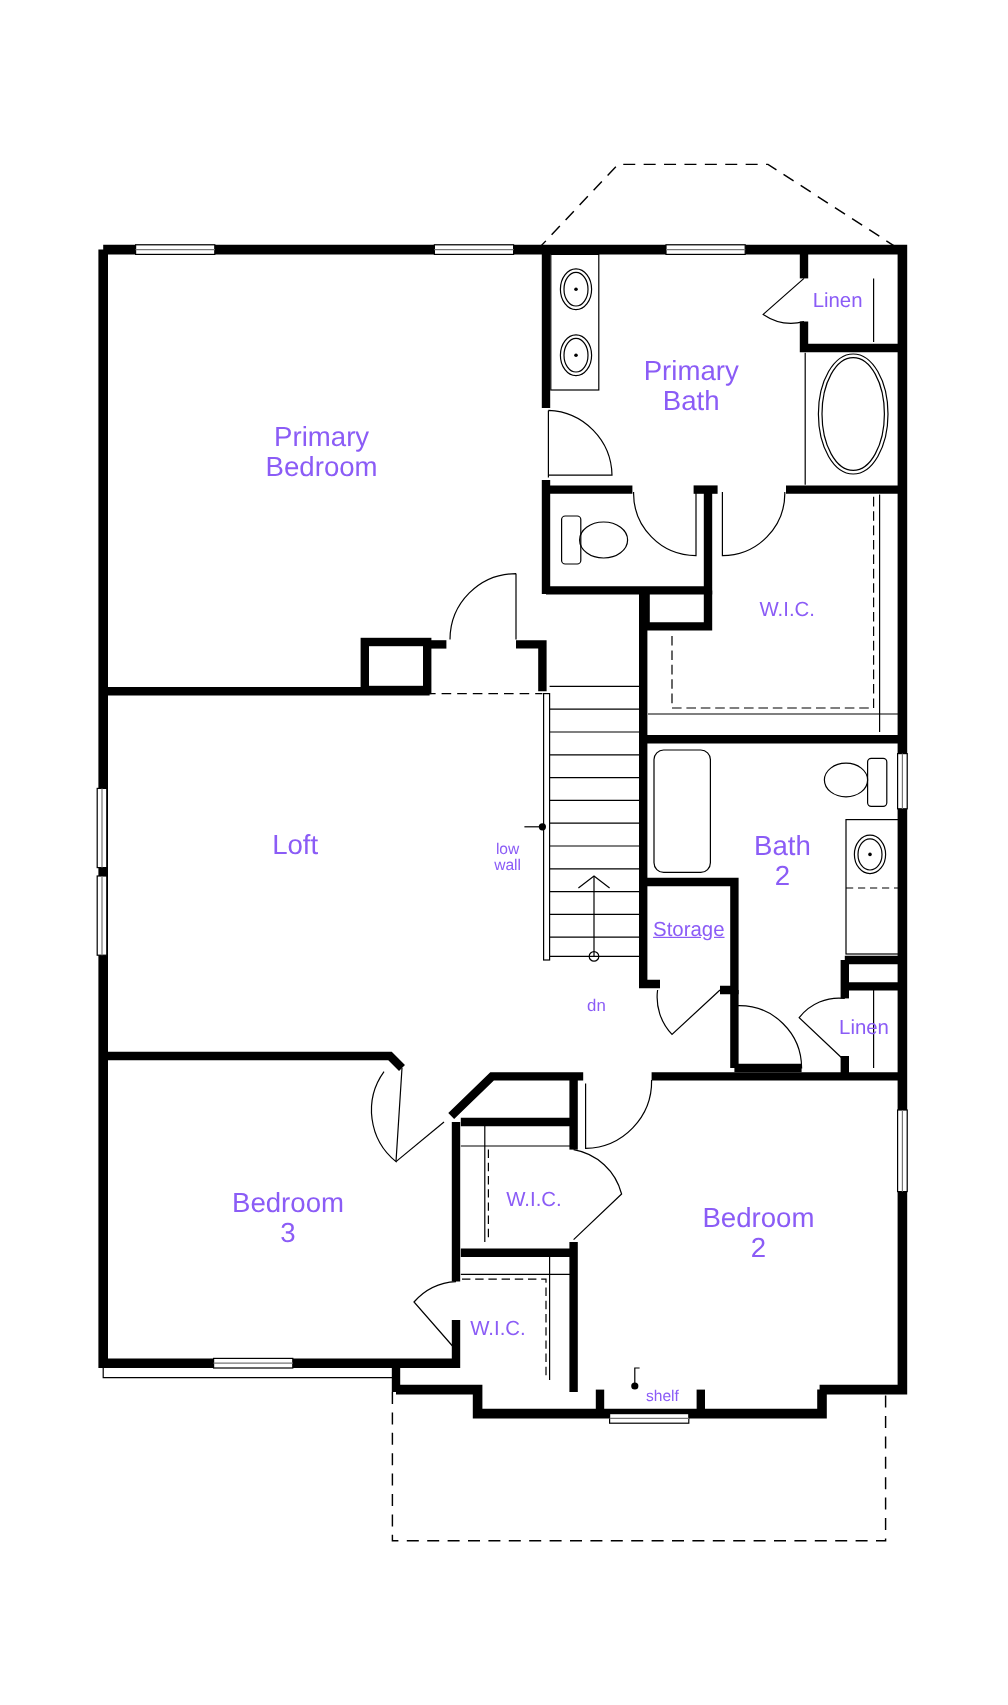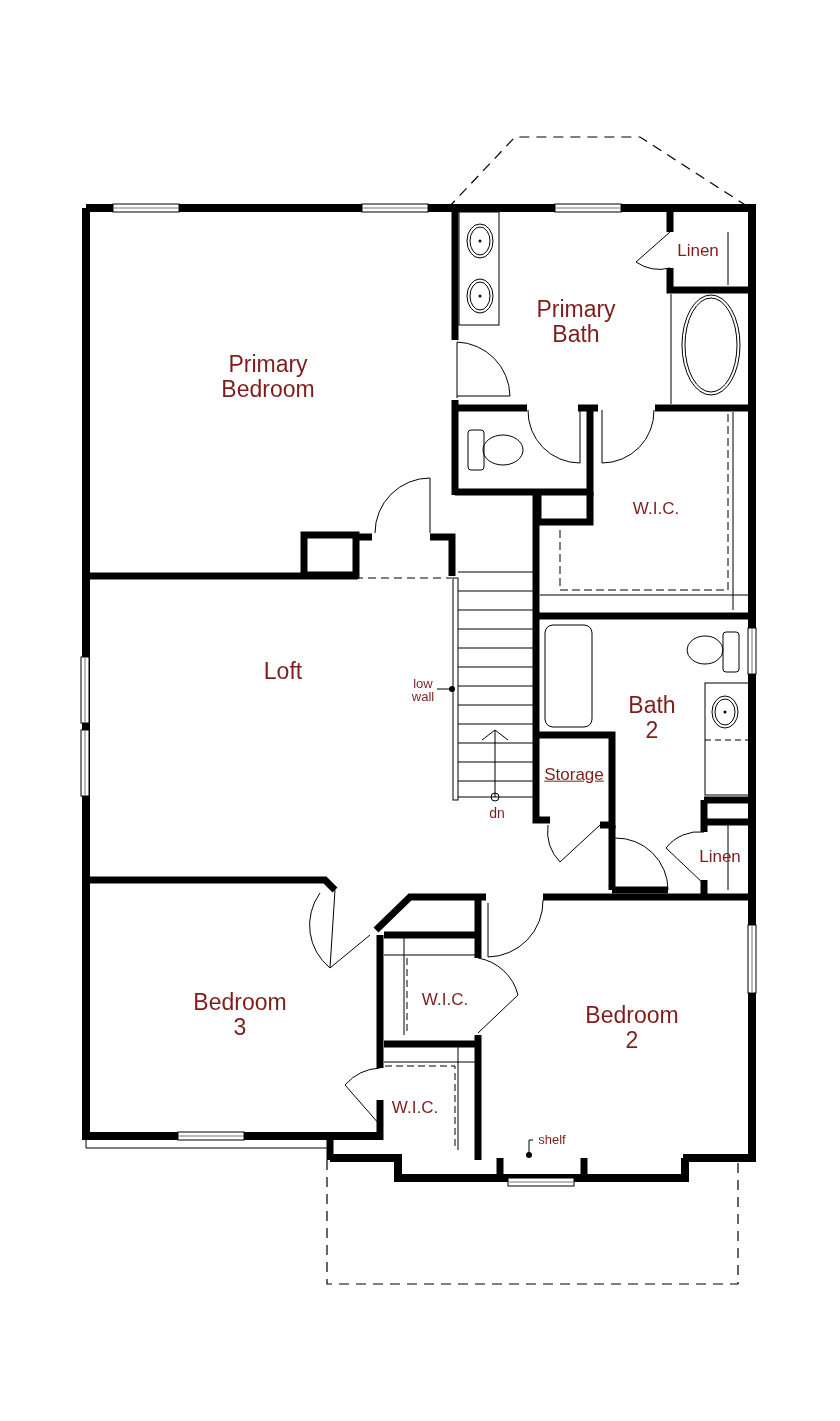--- a/index.html
+++ b/index.html
@@ -1,21 +1,21 @@
 <!DOCTYPE html>
 <html><head>
 <meta charset="utf-8">
 <style>
   html, body { margin:0; padding:0; background:#ffffff; }
   body { width:840px; height:1421px; position:relative; overflow:hidden; font-family:"Liberation Sans", sans-serif; }
   #plan { position:absolute; left:0; top:0; width:840px; height:1421px; }
-  .lbl { position:absolute; text-align:center; color:#7f1d1d; line-height:1.1; white-space:pre-line; transform:translate(-50%,-50%); }
+  .lbl { position:absolute; text-align:center; color:#8b5cf6; line-height:1.1; white-space:pre-line; transform:translate(-50%,-50%); }
   .room-lg { font-size:23px; }
   .room-md { font-size:17px; }
-  .room-sm { font-size:14px; }
+  .room-sm { font-size:14px;margin-top:24px; }
 </style>
 </head>
 <body>
 
 <svg id="plan" viewBox="0 0 840 1421" xmlns="http://www.w3.org/2000/svg">
 
   <g fill="none" stroke="#000" stroke-width="1.2" stroke-dasharray="10,7">
     <polyline points="448,208 515,137 640,137 750,208"></polyline>
     <polyline points="327,1160 327,1284 738,1284 738,1160"></polyline>
   </g>
@@ -182,21 +182,21 @@
   </g>
   <polyline points="529,1155 529,1140 533,1140" fill="none" stroke="#000" stroke-width="1"></polyline>
 </svg>
 
 <div class="lbl room-lg" style="left:268px;top:377px;">Primary
 Bedroom</div>
 <div class="lbl room-lg" style="left:576px;top:322px;">Primary
 Bath</div>
 <div class="lbl room-md" style="left:698px;top:251px;">Linen</div>
 <div class="lbl room-md" style="left:656px;top:509px;">W.I.C.</div>
-<div class="lbl room-lg" style="left:246px;top:672px;margin-left:37px;">Loft</div>
+<div class="lbl room-lg" style="left:246px;top:704px;">Loft</div>
 <div class="lbl room-lg" style="left:652px;top:718px;">Bath
 2</div>
 <div class="lbl room-md" style="left:574px;top:775px;text-decoration:underline;">Storage</div>
 <div class="lbl room-md" style="left:720px;top:857px;">Linen</div>
 <div class="lbl room-lg" style="left:240px;top:1015px;">Bedroom
 3</div>
 <div class="lbl room-md" style="left:445px;top:1000px;">W.I.C.</div>
 <div class="lbl room-md" style="left:415px;top:1108px;">W.I.C.</div>
 <div class="lbl room-lg" style="left:632px;top:1028px;">Bedroom
 2</div>

